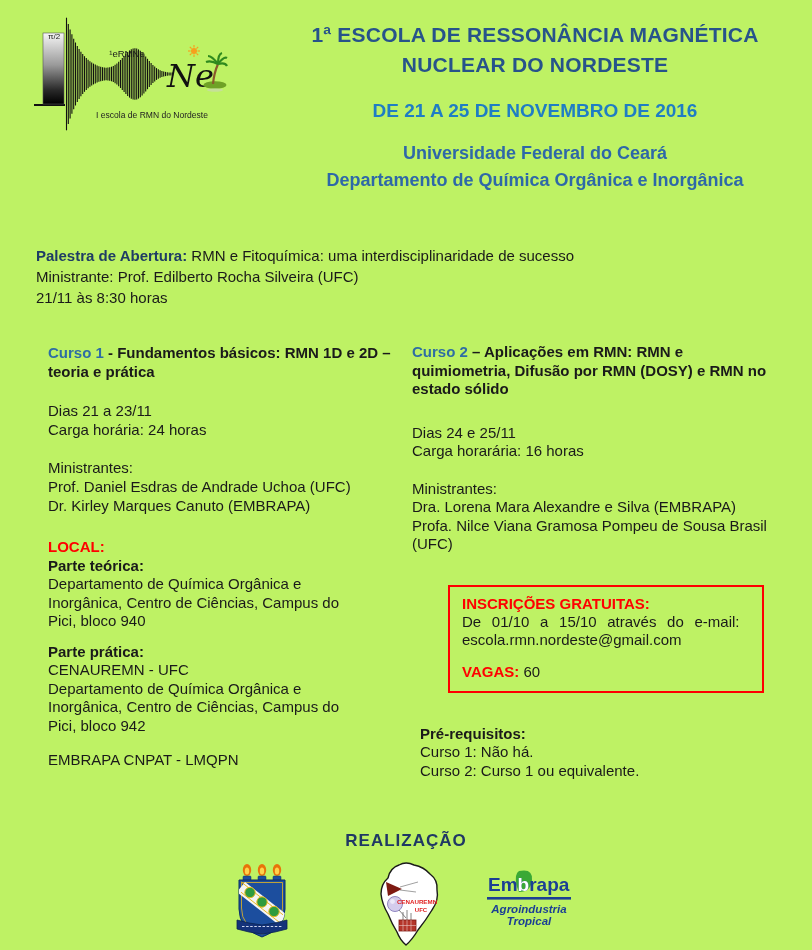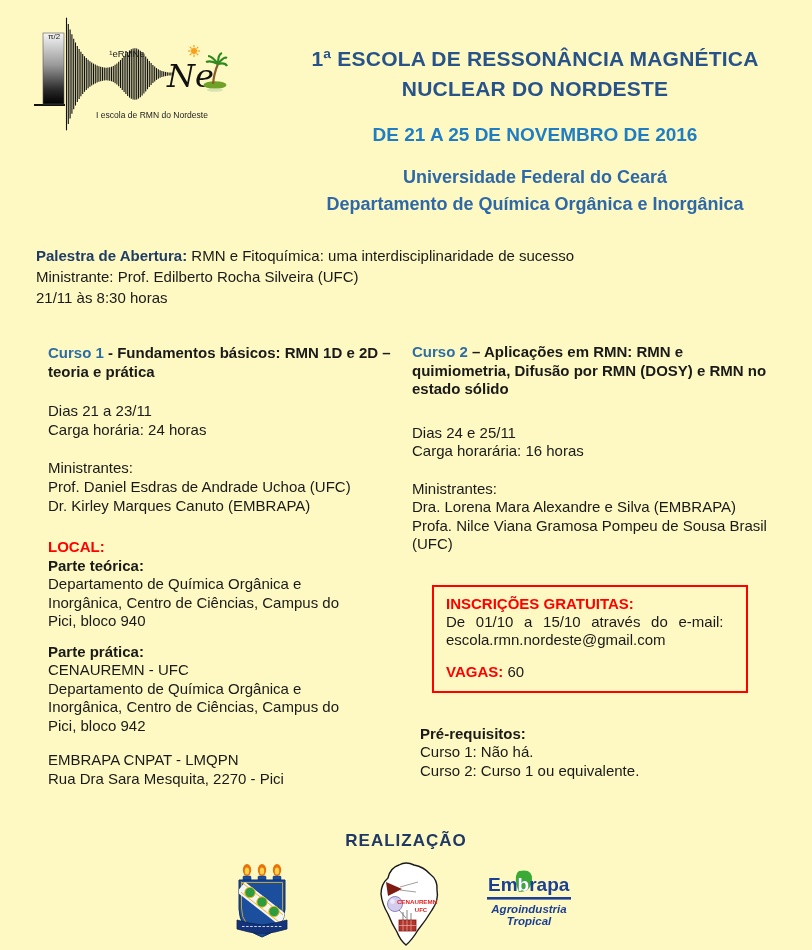--- a/index.html
+++ b/index.html
@@ -1,42 +1,42 @@
 <!DOCTYPE html>
 <html><head>
 <meta charset="utf-8">
 <style>
   html,body{margin:0;padding:0;background:#e9e9e9;}
   .page{
-    position:relative;width:812px;height:950px;background:#fef9c3;
+    position:relative;width:812px;height:950px;background:#bef264;
     margin:0 auto;overflow:hidden;
     font-family:"Liberation Sans",sans-serif;color:#1a1a1a;
   }
   
   .logo-hdr{position:absolute;left:28px;top:6px;width:240px;height:132px;}
-  .title-block{position:absolute;left:268px;top:20px;width:534px;text-align:center;margin-top:24px;}
+  .title-block{position:absolute;left:268px;top:20px;width:534px;text-align:center;}
   .title-main{font-size:21px;font-weight:bold;color:#27538A;line-height:30px;letter-spacing:.2px;}
   .title-date{font-size:19px;font-weight:bold;color:#1F7DC4;margin-top:19px;line-height:24px;}
   .title-sub{font-size:18px;font-weight:bold;color:#2E68A8;margin-top:17px;line-height:27px;}
   
   .palestra{position:absolute;left:36px;top:245px;font-size:15px;line-height:21px;}
   .palestra .lbl{font-weight:bold;color:#1F3C64;}
   
   .col-left{position:absolute;left:48px;top:343px;width:368px;font-size:15px;}
   .col-right{position:absolute;left:412px;top:343px;width:372px;font-size:15px;}
   .ln{line-height:18.5px;white-space:nowrap;}
   .ln21{line-height:19px;white-space:nowrap;}
   .bold{font-weight:bold;}
   .blue{color:#2E6DA4;font-weight:bold;}
   .red{color:#FF0000;}
   .curso-head{font-weight:bold;line-height:19px;}
   .sp12{height:12px;} .sp16{height:16px;} .sp19{height:19px;} .sp20{height:20px;}
   .sp23{height:23px;} .sp25{height:25px;} .sp31{height:31px;} .sp32{height:32px;}
   
-  .insc-box{margin-left:20px;width:316px;border:2px solid #FF0000;box-sizing:border-box;
+  .insc-box{margin-left:36px;width:316px;border:2px solid #FF0000;box-sizing:border-box;
             padding:8px 12px 10px 12px;}
   .insc-box .ln{line-height:18px;}
   .justified{word-spacing:6.5px;}
   .sp14{height:14px;}
   .prereq{padding-left:8px;}
   
   .realizacao{position:absolute;left:0;top:831px;width:812px;text-align:center;
               font-size:17px;font-weight:bold;color:#1F3864;letter-spacing:1px;}
   .ufc-logo{position:absolute;left:236px;top:863px;width:52px;height:76px;}
   .map-logo{position:absolute;left:366px;top:858px;width:78px;height:90px;}
@@ -194,21 +194,20 @@
     <div class="ln">Inorgânica, Centro de Ciências, Campus do</div>
     <div class="ln">Pici, bloco 940</div>
     <div class="sp12"></div>
     <div class="ln bold">Parte prática:</div>
     <div class="ln">CENAUREMN - UFC</div>
     <div class="ln">Departamento de Química Orgânica e</div>
     <div class="ln">Inorgânica, Centro de Ciências, Campus do</div>
     <div class="ln">Pici, bloco 942</div>
     <div class="sp16"></div>
     <div class="ln">EMBRAPA CNPAT - LMQPN</div>
-    <div class="ln">Rua Dra Sara Mesquita, 2270 - Pici</div>
   </div>
 
   <div class="col-right">
     <div class="curso-head" style="line-height:18.5px;">
       <span class="blue">Curso 2</span>
       <span class="bold">– Aplicações em RMN: RMN e</span>
       <div class="bold">quimiometria, Difusão por RMN (DOSY) e RMN no</div>
       <div class="bold">estado sólido</div>
     </div>
     <div class="sp25"></div>

